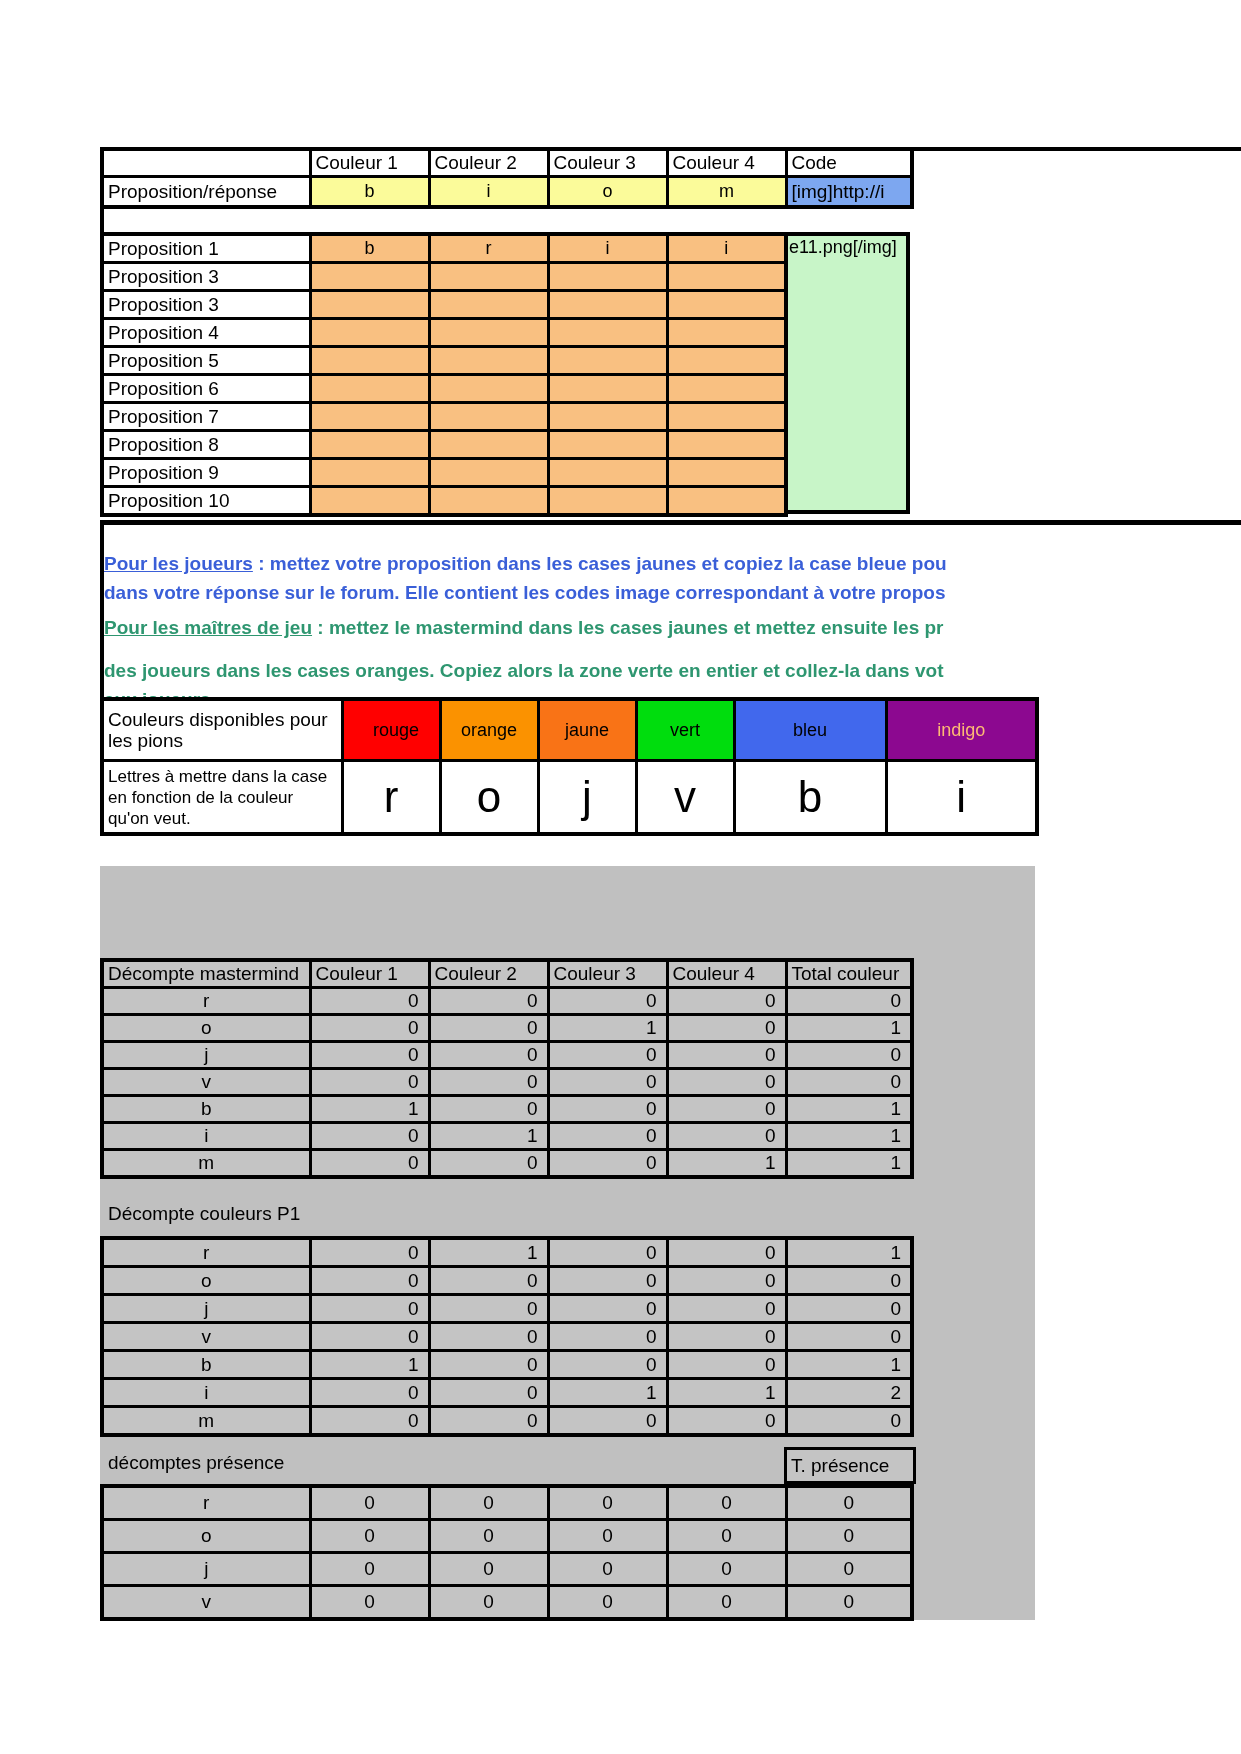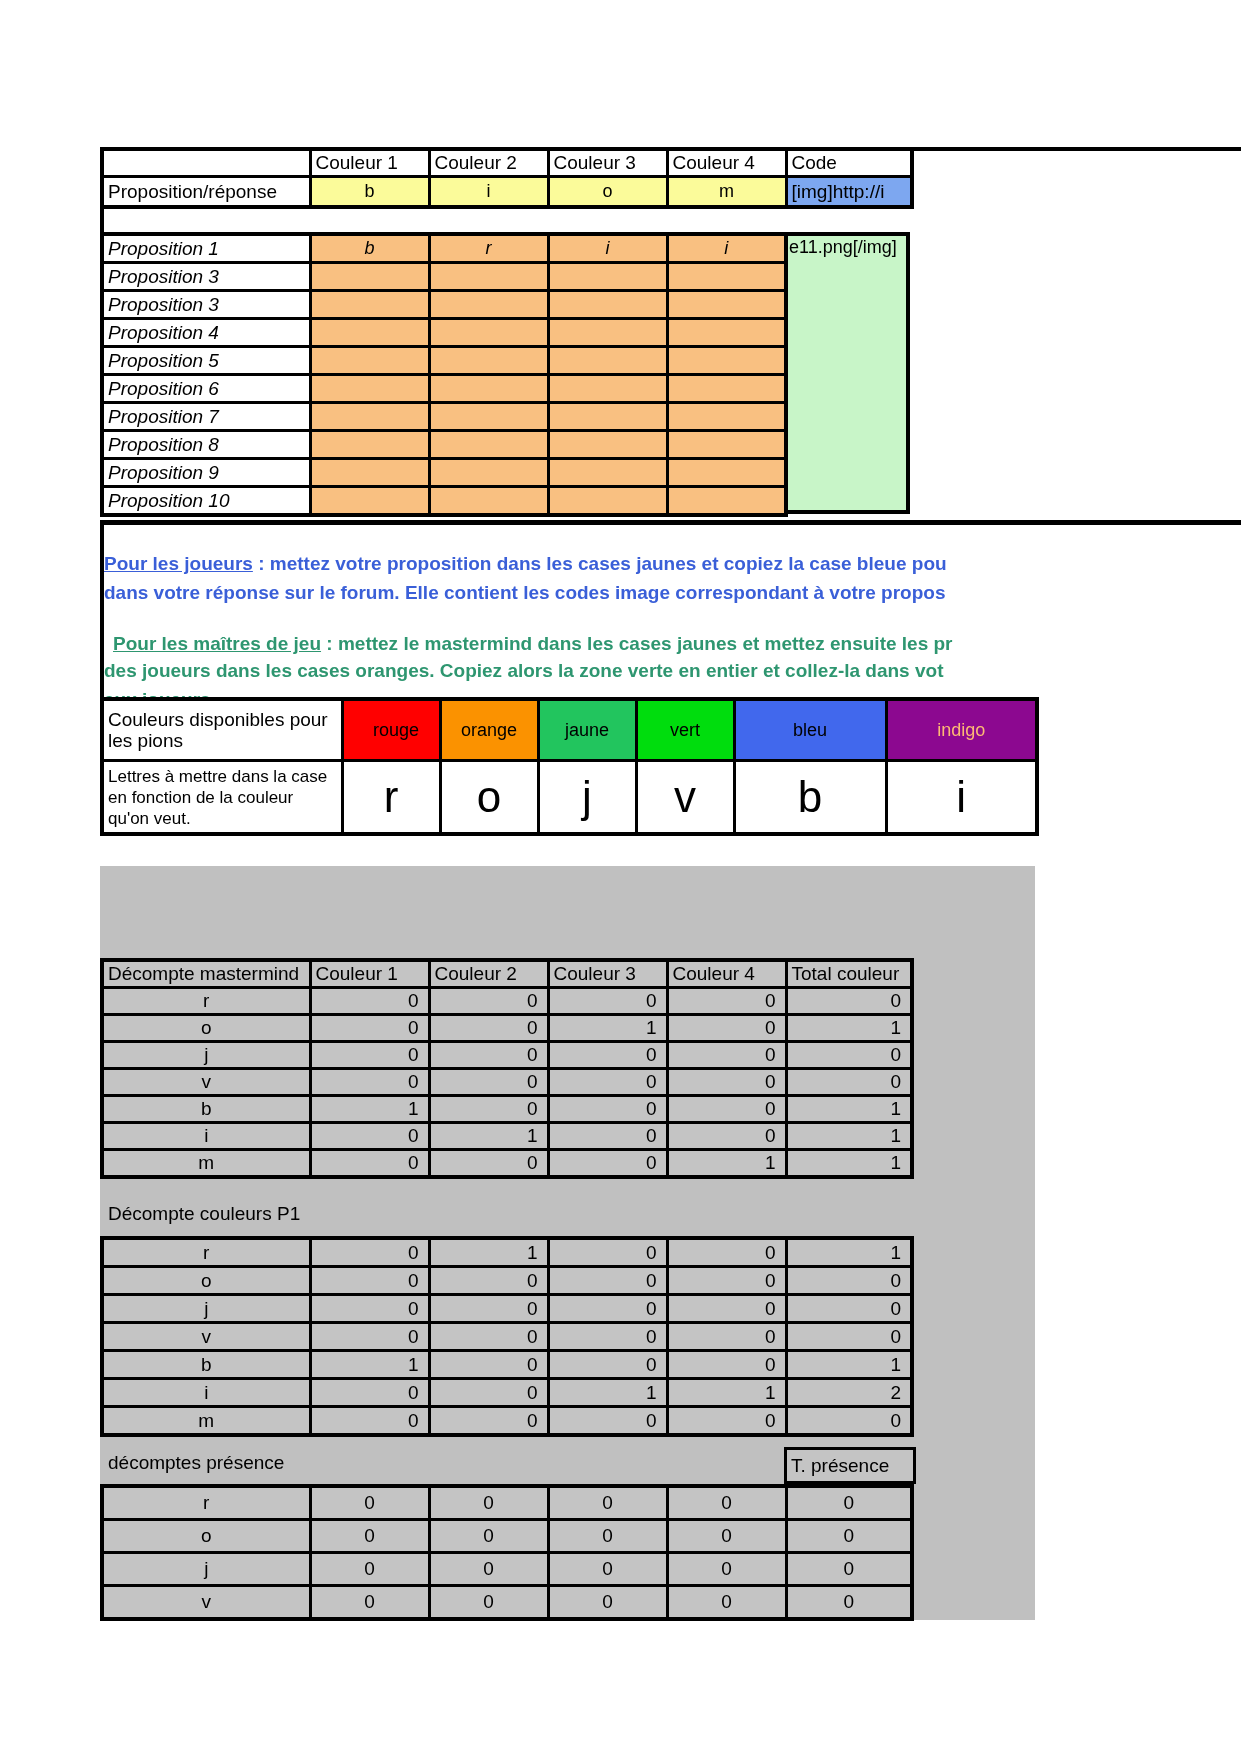--- a/index.html
+++ b/index.html
@@ -79,21 +79,21 @@
       <td class="mlabel">Proposition/réponse</td>
       <td class="yellow">b</td>
       <td class="yellow">i</td>
       <td class="yellow">o</td>
       <td class="yellow">m</td>
       <td class="bluecode">[img]http://i</td>
     </tr>
   </tbody>
     </table>
 
-  <table class="grid proptable" style="left:100px;top:232px;width:684px;font-style:italic;">
+  <table class="grid proptable" style="left:100px;top:232px;width:684px;">
     <colgroup>
         <col style="width:208px">
         <col style="width:119px">
         <col style="width:119px">
         <col style="width:119px">
         <col style="width:119px">
       </colgroup>
     <tbody>
 
         <tr>
@@ -179,21 +179,21 @@
   </table>
 
   <div class="greencell" style="left:784px;top:232px;width:118px;height:274px;"></div>
   <div class="greenoverflow" style="left:789px;top:237px;width:112px;height:24px;">e11.png[/img]</div>
 
   <div class="instr" style="left:104px;top:553px;width:921px;height:162px;">
     <div class="iline" style="top: 0px; color: rgb(58, 95, 216);">
       <span class="lead">Pour les joueurs</span><span> : mettez votre proposition dans les cases jaunes et copiez la case bleue pou</span>
     </div>
     <div class="iline" style="top: 29px; color: rgb(58, 95, 216);">dans votre réponse sur le forum. Elle contient les codes image correspondant à votre propos</div>
-    <div class="iline" style="top: 80px; color: rgb(46, 150, 112); padding-left: 9px;">
+    <div class="iline" style="top: 64px; color: rgb(46, 150, 112);">
       <span class="lead">Pour les maîtres de jeu</span><span> : mettez le mastermind dans les cases jaunes et mettez ensuite les pr</span>
     </div>
     <div class="iline" style="top: 107px; color: rgb(46, 150, 112);">des joueurs dans les cases oranges. Copiez alors la zone verte en entier et collez-la dans vot</div>
     <div class="iline" style="top: 136px; color: rgb(46, 150, 112);">aux joueurs.</div>
   </div>
 
   <table class="grid colortable" style="left:100px;top:697px;width:935px;">
     <colgroup>
         <col style="width:240px">
         <col style="width:98px">
@@ -201,21 +201,21 @@
         <col style="width:98px">
         <col style="width:98px">
         <col style="width:152px">
         <col style="width:151px">
       </colgroup>
     <tbody>
         <tr>
       <td class="clabel">Couleurs disponibles pour les pions</td>
       <td class="swatch" style="background: rgb(255, 0, 0); color: rgb(0, 0, 0); padding-left: 14px;">rouge</td>
       <td class="swatch" style="background: rgb(251, 146, 0); color: rgb(0, 0, 0);">orange</td>
-      <td class="swatch" style="background: #22c55e; color: rgb(0, 0, 0);">jaune</td>
+      <td class="swatch" style="background: #f97316; color: rgb(0, 0, 0);">jaune</td>
       <td class="swatch" style="background: rgb(0, 221, 13); color: rgb(0, 0, 0);">vert</td>
       <td class="swatch" style="background: rgb(65, 104, 237); color: rgb(0, 0, 0);">bleu</td>
       <td class="swatch" style="background: rgb(140, 8, 144); color: #fdba74;">indigo</td>
     </tr>
     <tr class="letterrow">
       <td class="clabel" style="font-size:17px;">Lettres à mettre dans la case en fonction de la couleur qu'on veut.</td>
       <td class="bigletter">r</td>
       <td class="bigletter">o</td>
       <td class="bigletter">j</td>
       <td class="bigletter">v</td>

